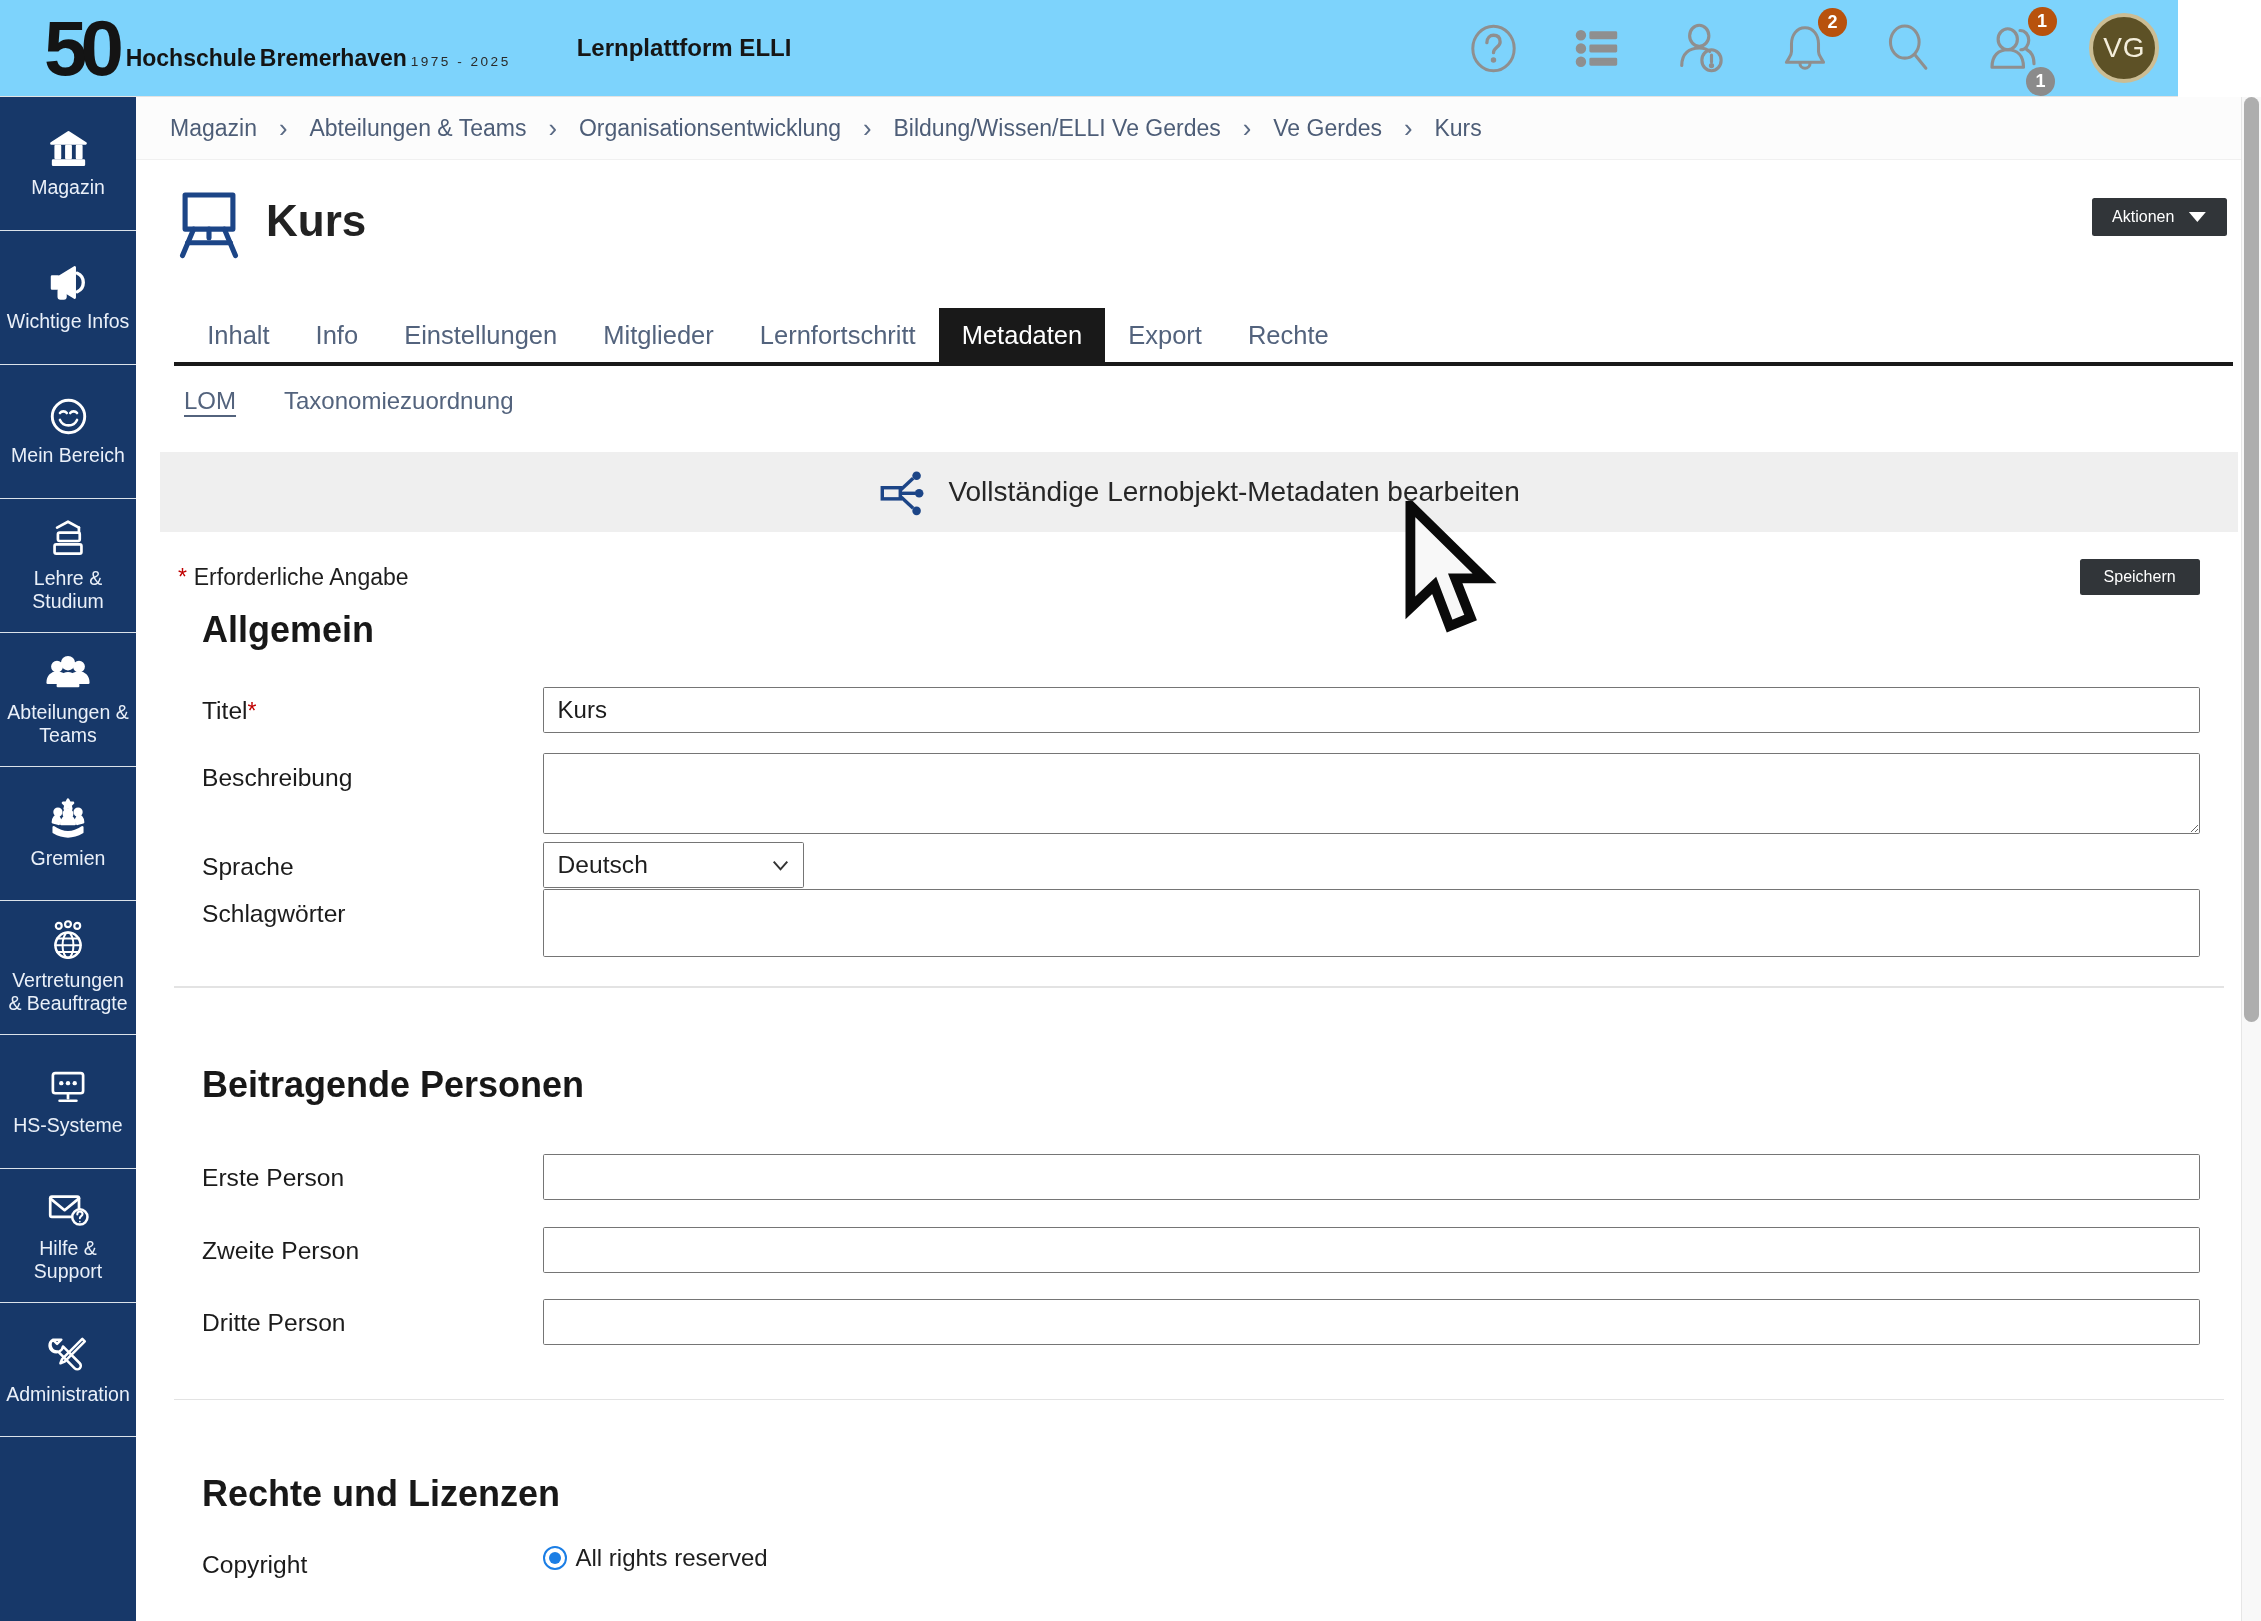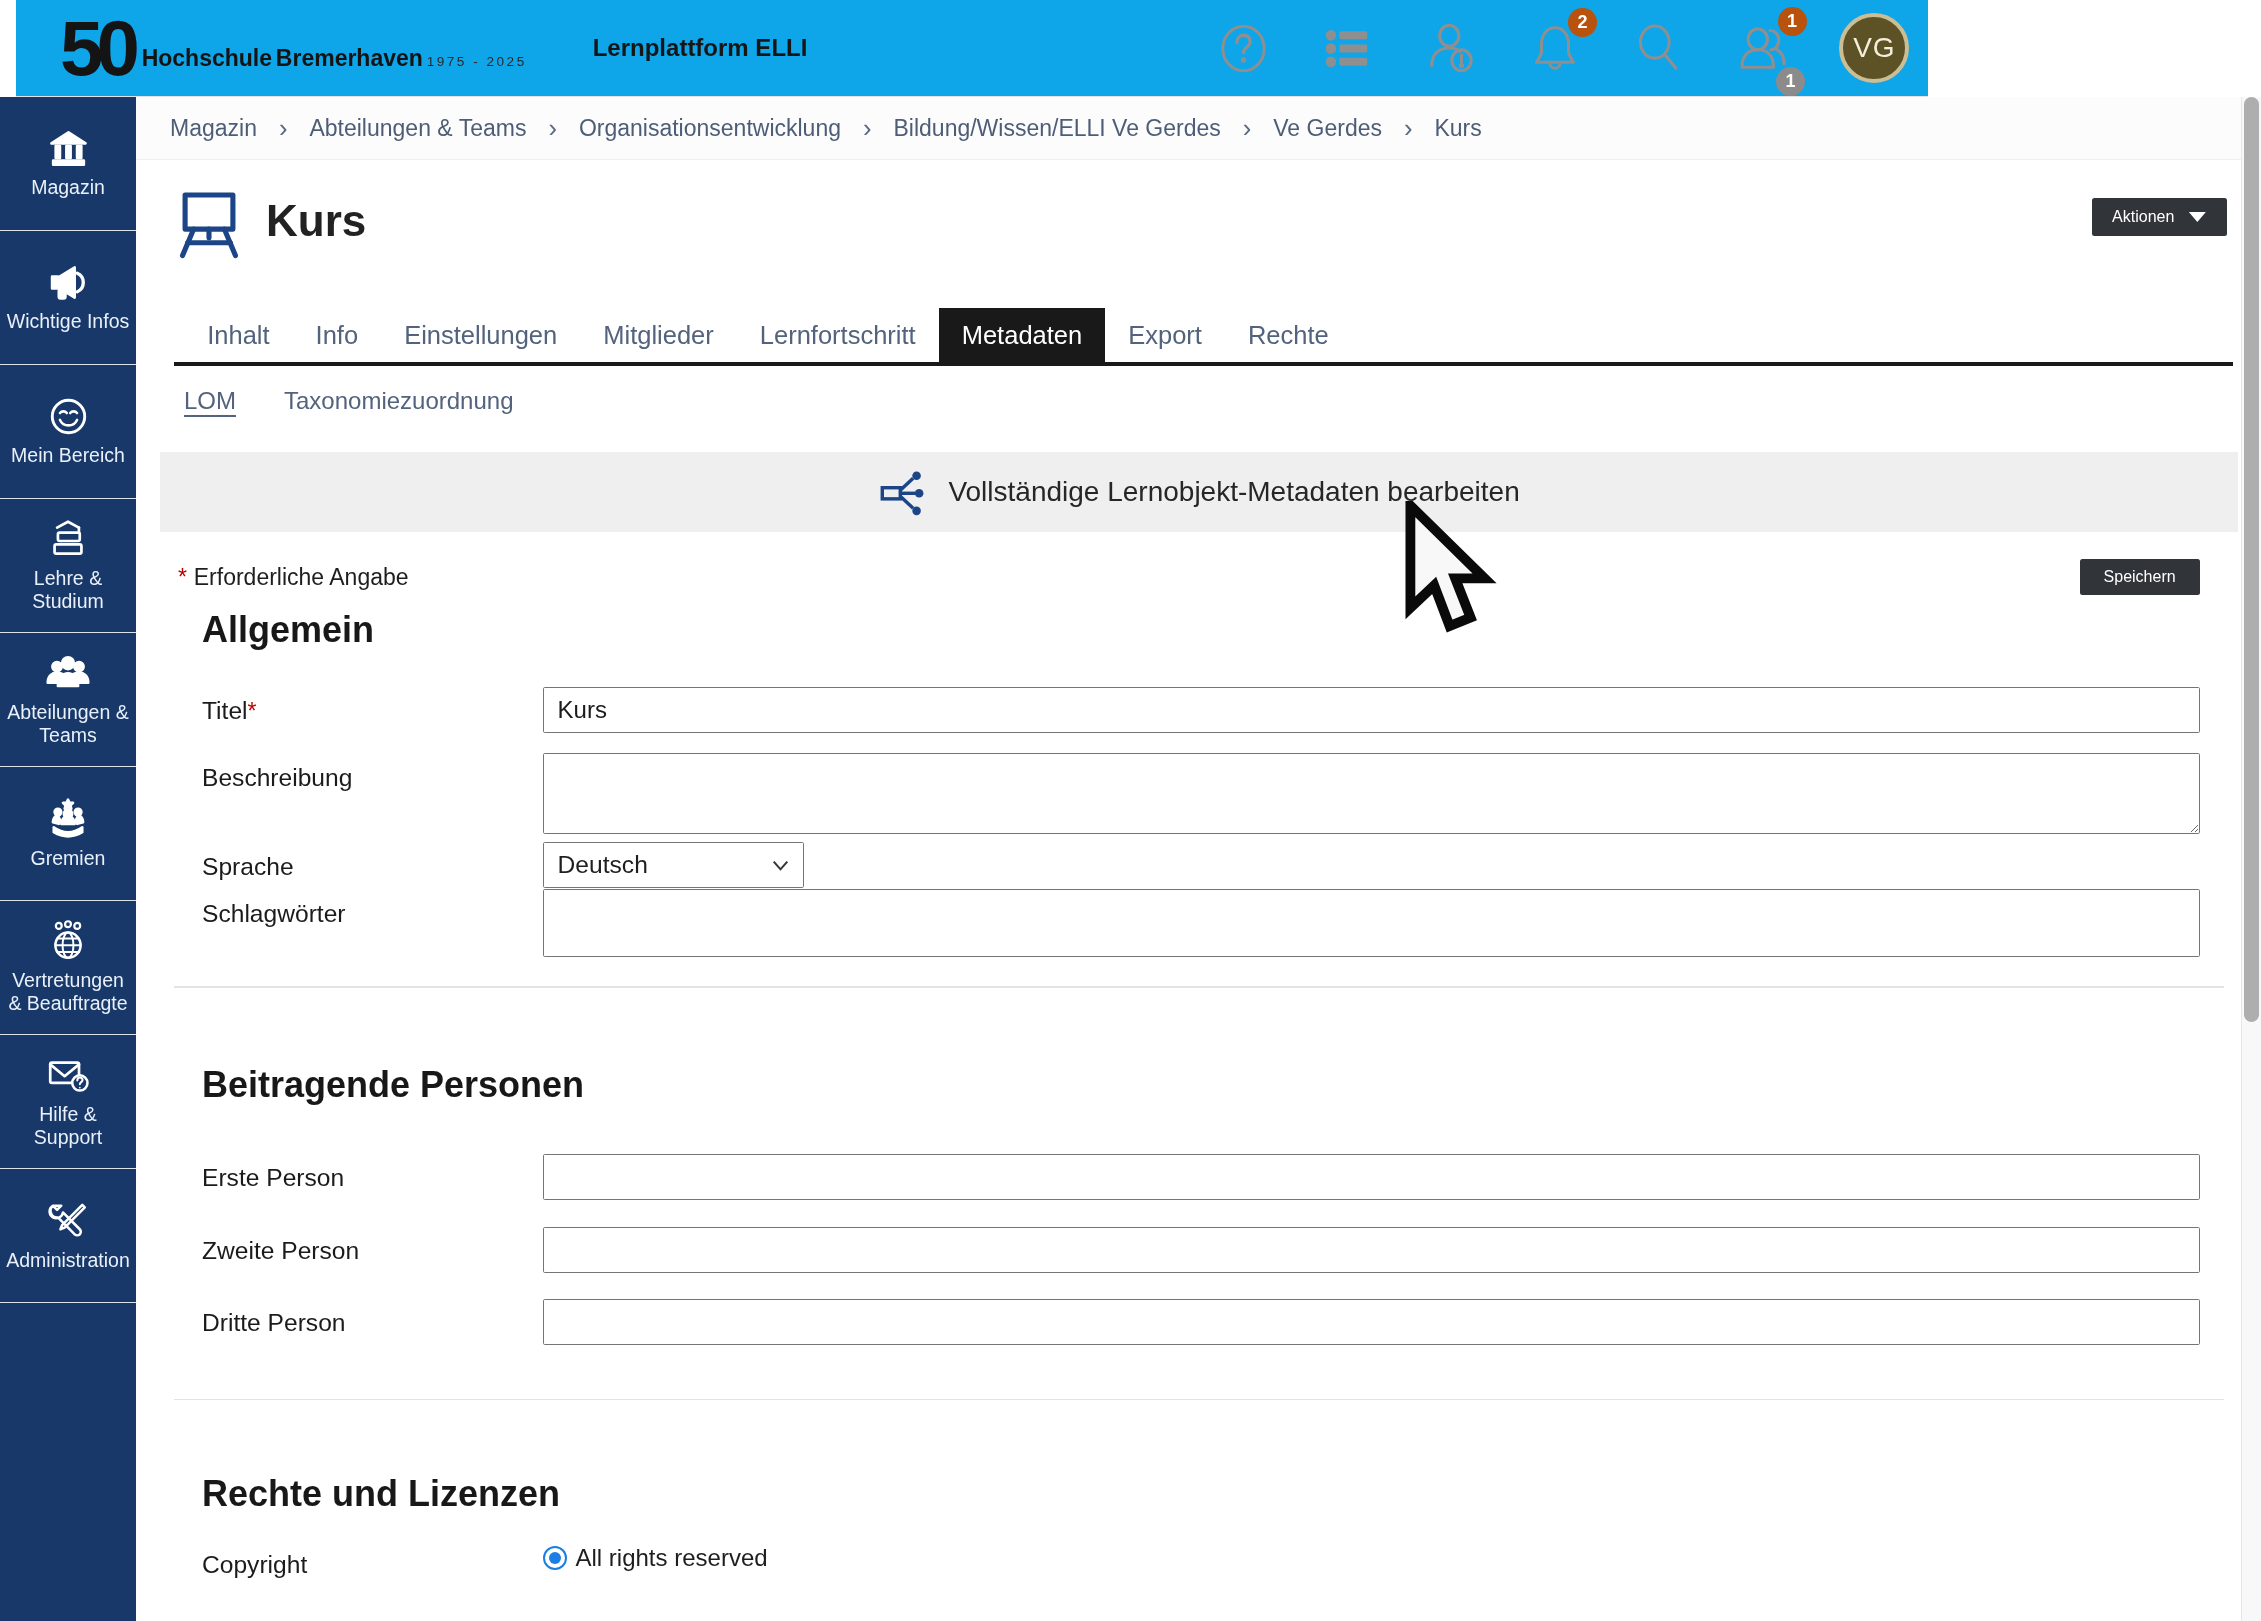--- a/index.html
+++ b/index.html
@@ -1,21 +1,21 @@
 <!DOCTYPE html>
 <html style="font-size:13.6px"><head>
 <meta charset="utf-8">
 <style>
   * { margin:0; padding:0; box-sizing:border-box; }
   html,body { width:2261px; height:1621px; overflow:hidden; background:#fff;
     font-family:"Liberation Sans","DejaVu Sans",sans-serif; color:#1e1e1e; }
   .app { position:relative; width:2261px; height:1621px; }
 
   
-  .hdr { position:absolute; top:0; left:16px; width:1912px; height:97px; background:#0ea5e9;
+  .hdr { position:absolute; top:0; left:0; width:2178px; height:97px; background:#7dd3fc;
     border-bottom:1.7px solid #e3e3e3; display:flex; align-items:center; z-index:6; }
   .logo { display:flex; align-items:center; margin-left:44px; }
   .logo-50 { font-size:78px; font-weight:800; letter-spacing:-6.8px; line-height:.85; color:#141414; }
   .logo-text { margin-left:8.5px; margin-top:22px; line-height:1.02; }
   .logo-name { font-weight:700; font-size:23px; color:#141414; }
   .logo-years { font-size:13.6px; letter-spacing:2.5px; color:#2a2a2a; margin-top:4.2px; }
   .app-title { margin-left:66px; font-size:24px; font-weight:700; color:#161616; }
   .hdr-icons { margin-left:auto; margin-right:18.7px; display:flex; align-items:center; gap:48px; }
   .hicon { position:relative; width:56px; height:59px; display:flex; align-items:center; justify-content:center; cursor:pointer; }
   .hicon svg { stroke:#8f8f8f; fill:none; stroke-width:3.6; stroke-linecap:round; stroke-linejoin:round; }
@@ -237,20 +237,31 @@
           <circle cx="36" cy="7" r="3.5" stroke-width="2.6"></circle>
         <circle cx="25" cy="30" r="15" stroke-width="3"></circle>
         <ellipse cx="25" cy="30" rx="6.5" ry="15" stroke-width="2.4"></ellipse>
         <line x1="10" y1="30" x2="40" y2="30" stroke-width="2.4"></line>
         <line x1="12" y1="22" x2="38" y2="22" stroke-width="2.4"></line>
         <line x1="12" y1="38" x2="38" y2="38" stroke-width="2.4"></line>
         </svg>
       <span>Vertretungen &amp; Beauftragte</span>
     </div>
     <div class="snav">
+      <svg width="42" height="41" viewBox="0 0 50 48">
+        <rect x="7" y="8" width="36" height="24" rx="3" stroke-width="3.2"></rect>
+        <circle cx="17" cy="20" r="2.6" fill="#fff" stroke="none"></circle>
+          <circle cx="25" cy="20" r="2.6" fill="#fff" stroke="none"></circle>
+          <circle cx="33" cy="20" r="2.6" fill="#fff" stroke="none"></circle>
+        <line x1="25" y1="32" x2="25" y2="38" stroke-width="3.2"></line>
+        <line x1="15" y1="41" x2="35" y2="41" stroke-width="3.2"></line>
+        </svg>
+      <span>HS-Systeme</span>
+    </div>
+    <div class="snav">
       <svg width="44" height="41" viewBox="0 0 52 48">
         <rect x="5" y="10" width="34" height="24" rx="2" stroke-width="3.2"></rect>
         <path d="M5 12 L22 26 L39 12" stroke-width="3.2"></path>
         <circle cx="40" cy="34" r="9" fill="#173869" stroke-width="3"></circle>
         <path d="M37 31 c0-2.5 1.6-3.5 3-3.5 c2 0 3.2 1.2 3.2 3 c0 2.4 -3.2 2.6 -3.2 5" stroke-width="2.4"></path>
         <circle cx="40" cy="39.5" r="1" fill="#fff" stroke="none"></circle>
         </svg>
       <span>Hilfe &amp; Support</span>
     </div>
     <div class="snav">

